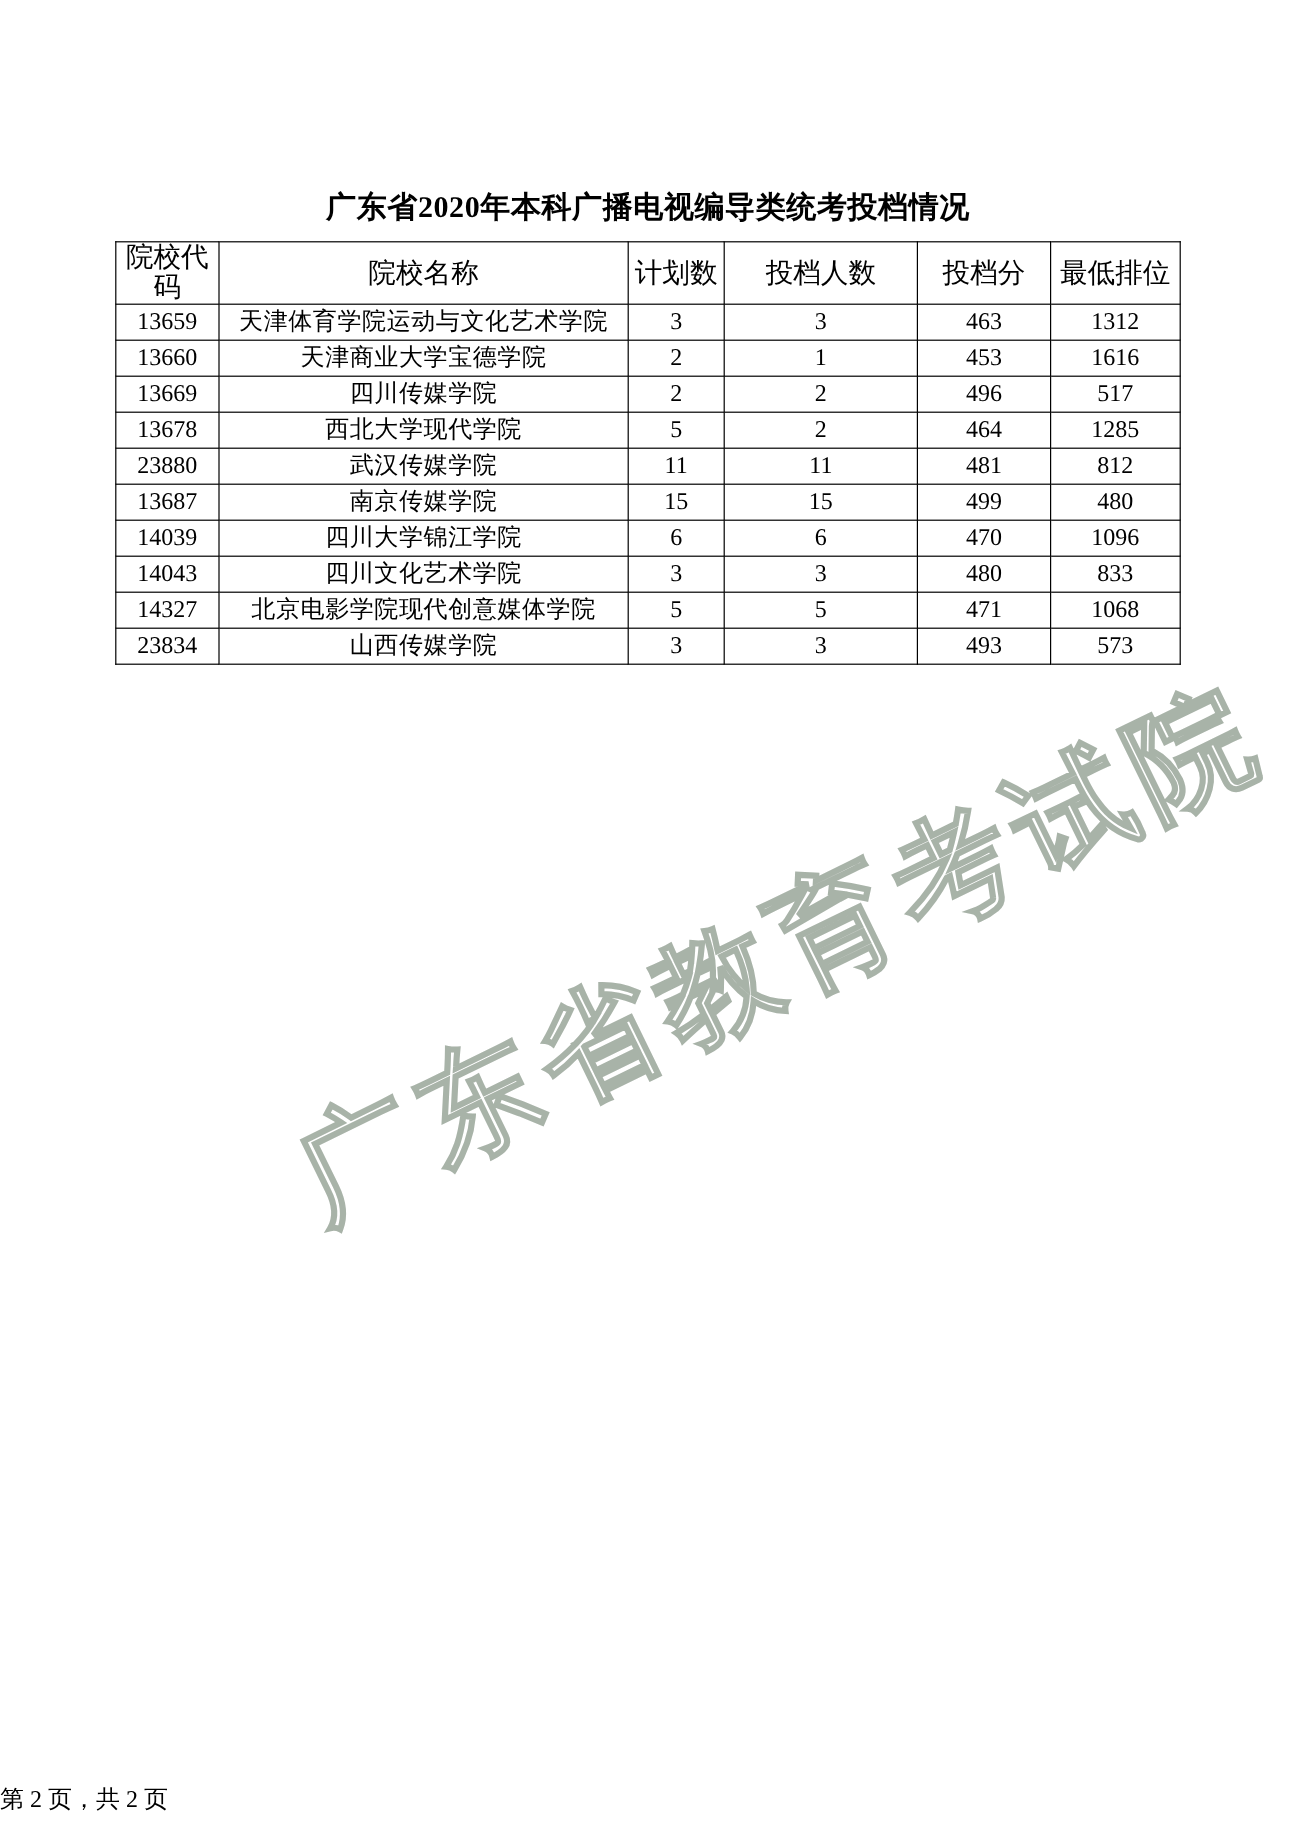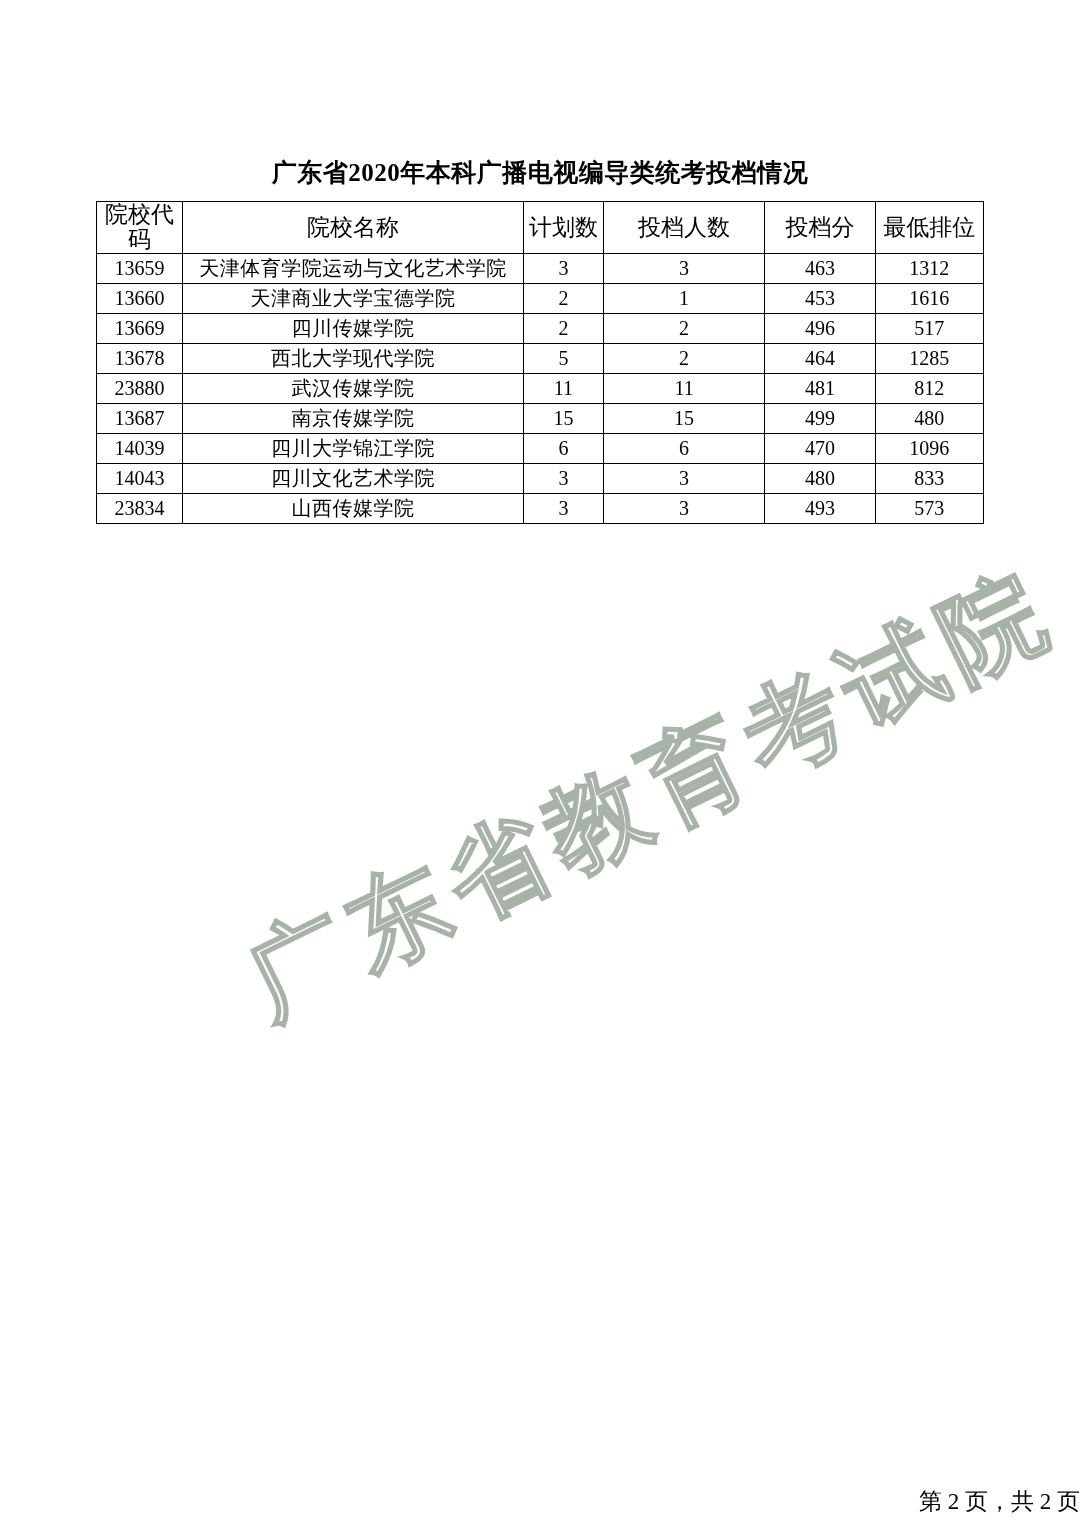--- a/index.html
+++ b/index.html
@@ -108,22 +108,22 @@
     font-family: Liberation Serif, serif;
     font-size: 19px;
   }
 
   
   .footer {
     position: absolute;
     left: 0;
     right: 0;
     top: 1448px;
-    text-align: right;
-    font-size: 23px;
+    text-align: left;
+    font-size: 20px;
     z-index: 10;
   }
 </style>
 </head>
 <body>
 
 <div class="page">
 
   <div class="doc-title">广东省2020年本科广播电视编导类统考投档情况</div>
 
@@ -206,20 +206,28 @@
           </tr>
           <tr>
             <td class="code-cell">14043</td>
             <td class="name-cell">四川文化艺术学院</td>
             <td class="num-cell">3</td>
             <td class="num-cell">3</td>
             <td class="num-cell">480</td>
             <td class="num-cell">833</td>
           </tr>
           <tr>
+            <td class="code-cell">14327</td>
+            <td class="name-cell">北京电影学院现代创意媒体学院</td>
+            <td class="num-cell">5</td>
+            <td class="num-cell">5</td>
+            <td class="num-cell">471</td>
+            <td class="num-cell">1068</td>
+          </tr>
+          <tr>
             <td class="code-cell">23834</td>
             <td class="name-cell">山西传媒学院</td>
             <td class="num-cell">3</td>
             <td class="num-cell">3</td>
             <td class="num-cell">493</td>
             <td class="num-cell">573</td>
           </tr>
         </tbody>
     </table>
   </div>

